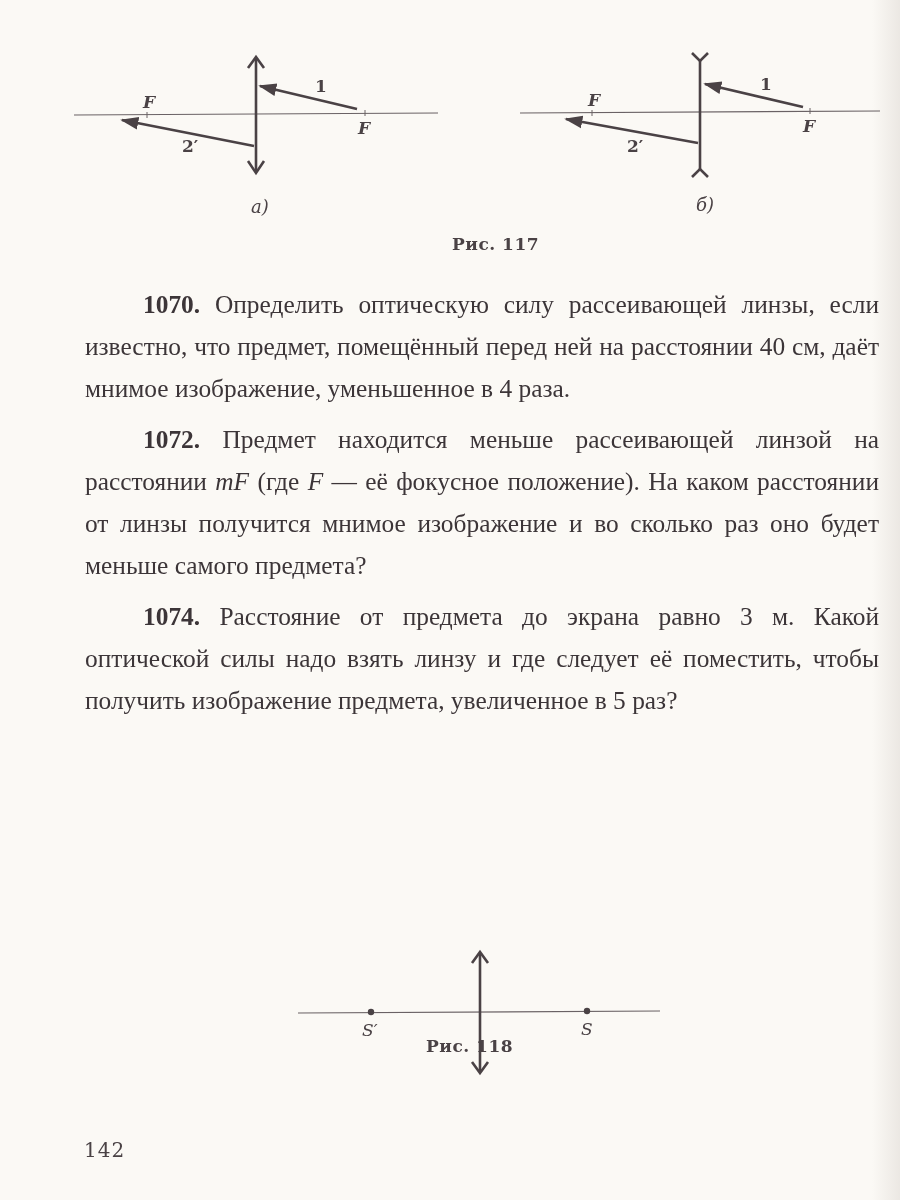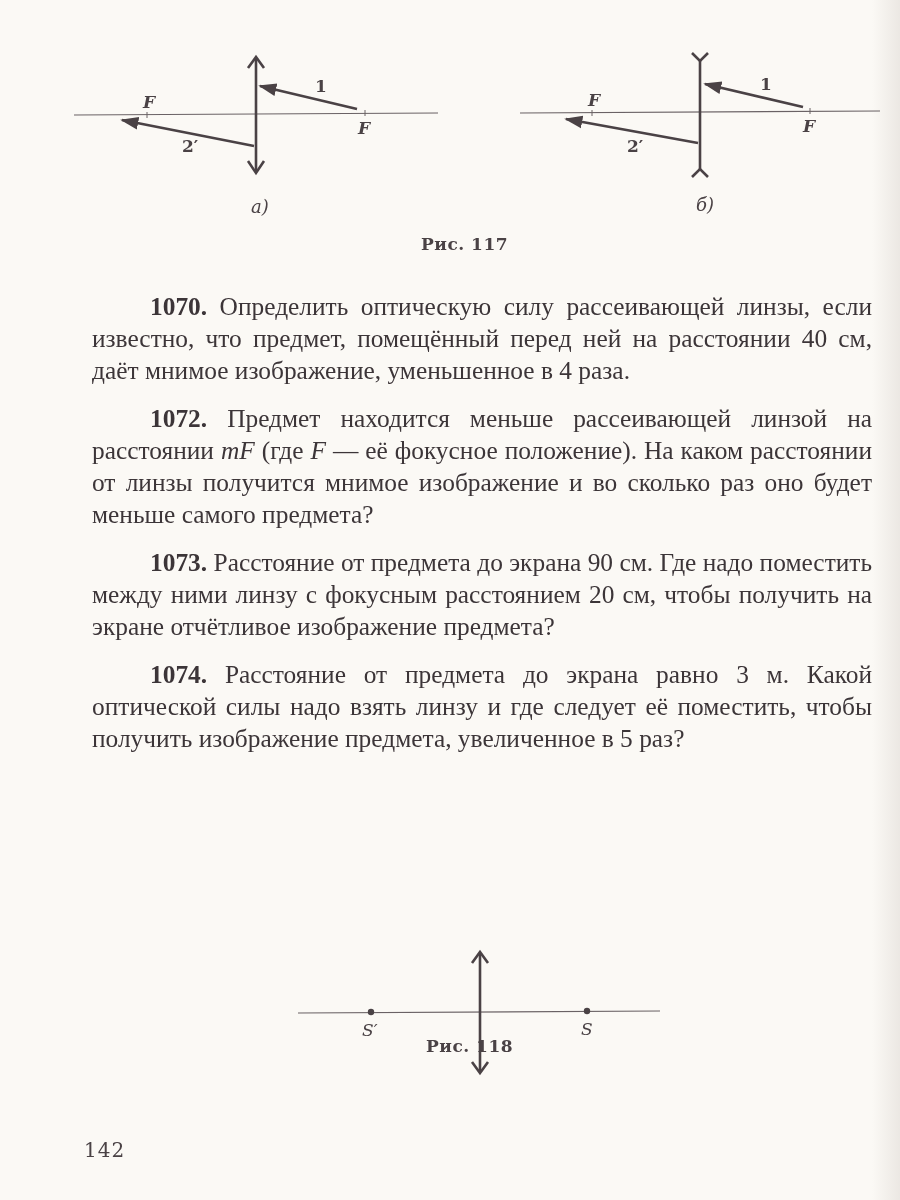--- a/index.html
+++ b/index.html
@@ -22,24 +22,24 @@
   }
   .sublabel {
     position: absolute; font-family: "DejaVu Serif", serif; font-style: italic;
     font-size: 18px; color: #4a4245;
   }
   .problems {
     position: absolute; left: 76px; top: 274px; width: 812px;
   }
   .problem {
     font-family: "Liberation Serif", serif;
-    font-size: 25.4px; line-height: 32px;
+    font-size: 25.4px; line-height: 42px;
     text-align: justify;
     text-indent: 58px;
-    margin: 16px;
+    margin: 9px;
     color: #3c3538;
   }
   .problem .num { font-weight: bold; }
   .problem i { font-style: italic; }
   .page-number {
     position: absolute; left: 84px; top: 1138px;
     font-family: "DejaVu Serif", serif; font-weight: normal; font-size: 20px;
     color: #4a4245; letter-spacing: 1px;
   }
 </style>
@@ -83,26 +83,25 @@
   <polyline points="692,177 700,169 708,177" fill="none" stroke="#4a4245" stroke-width="2.6"></polyline>
   <line x1="803" y1="107" x2="705" y2="84" stroke="#4a4245" stroke-width="2.6" marker-end="url(#ah2)"></line>
   <line x1="698" y1="143" x2="566" y2="119" stroke="#4a4245" stroke-width="2.6" marker-end="url(#ah2)"></line>
   <text x="760" y="90" font-size="17" font-weight="bold">1</text>
   <text x="627" y="152" font-size="17" font-weight="bold">2′</text>
   <text x="588" y="106" font-size="17" font-style="italic" font-weight="bold">F</text>
   <text x="803" y="132" font-size="17" font-style="italic" font-weight="bold">F</text>
 </svg>
 <div class="sublabel" style="left:696px;top:194px">б)</div>
 
-<div class="caption" style="left:421px;top:234px">Рис. 117</div>
+<div class="caption" style="left:452px;top:234px">Рис. 117</div>
 
 <div class="problems">
   <p class="problem"><span class="num">1070.</span><span> Определить оптическую силу рассеивающей линзы, если известно, что предмет, помещённый перед ней на расстоянии 40 см, даёт мнимое изображение, уменьшенное в 4 раза.</span></p>
   <p class="problem"><span class="num">1072.</span><span> Предмет находится меньше рассеивающей линзой на расстоянии </span><i>mF</i><span> (где </span><i>F</i><span> — её фокусное положение). На каком расстоянии от линзы получится мнимое изображение и во сколько раз оно будет меньше самого предмета?</span></p>
-  <p class="problem"><span class="num">1073.</span><span> Расстояние от предмета до экрана 90 см. Где надо поместить между ними линзу с фокусным расстоянием 20 см, чтобы получить на экране отчётливое изображение предмета?</span></p>
   <p class="problem"><span class="num">1074.</span><span> Расстояние от предмета до экрана равно 3 м. Какой оптической силы надо взять линзу и где следует её поместить, чтобы получить изображение предмета, увеличенное в 5 раз?</span></p>
 </div>
 
 <svg class="fig" style="left:0;top:0" width="900" height="1120">
   <line x1="298" y1="1013" x2="660" y2="1011" stroke="#6a6265" stroke-width="1.2"></line>
   <line x1="480" y1="953" x2="480" y2="1072" stroke="#4a4245" stroke-width="2.6"></line>
   <polyline points="472,963 480,952 488,963" fill="none" stroke="#4a4245" stroke-width="2.6"></polyline>
   <polyline points="472,1062 480,1073 488,1062" fill="none" stroke="#4a4245" stroke-width="2.6"></polyline>
   <circle cx="371" cy="1012" r="3.2" fill="#4a4245"></circle>
   <circle cx="587" cy="1011" r="3.2" fill="#4a4245"></circle>

